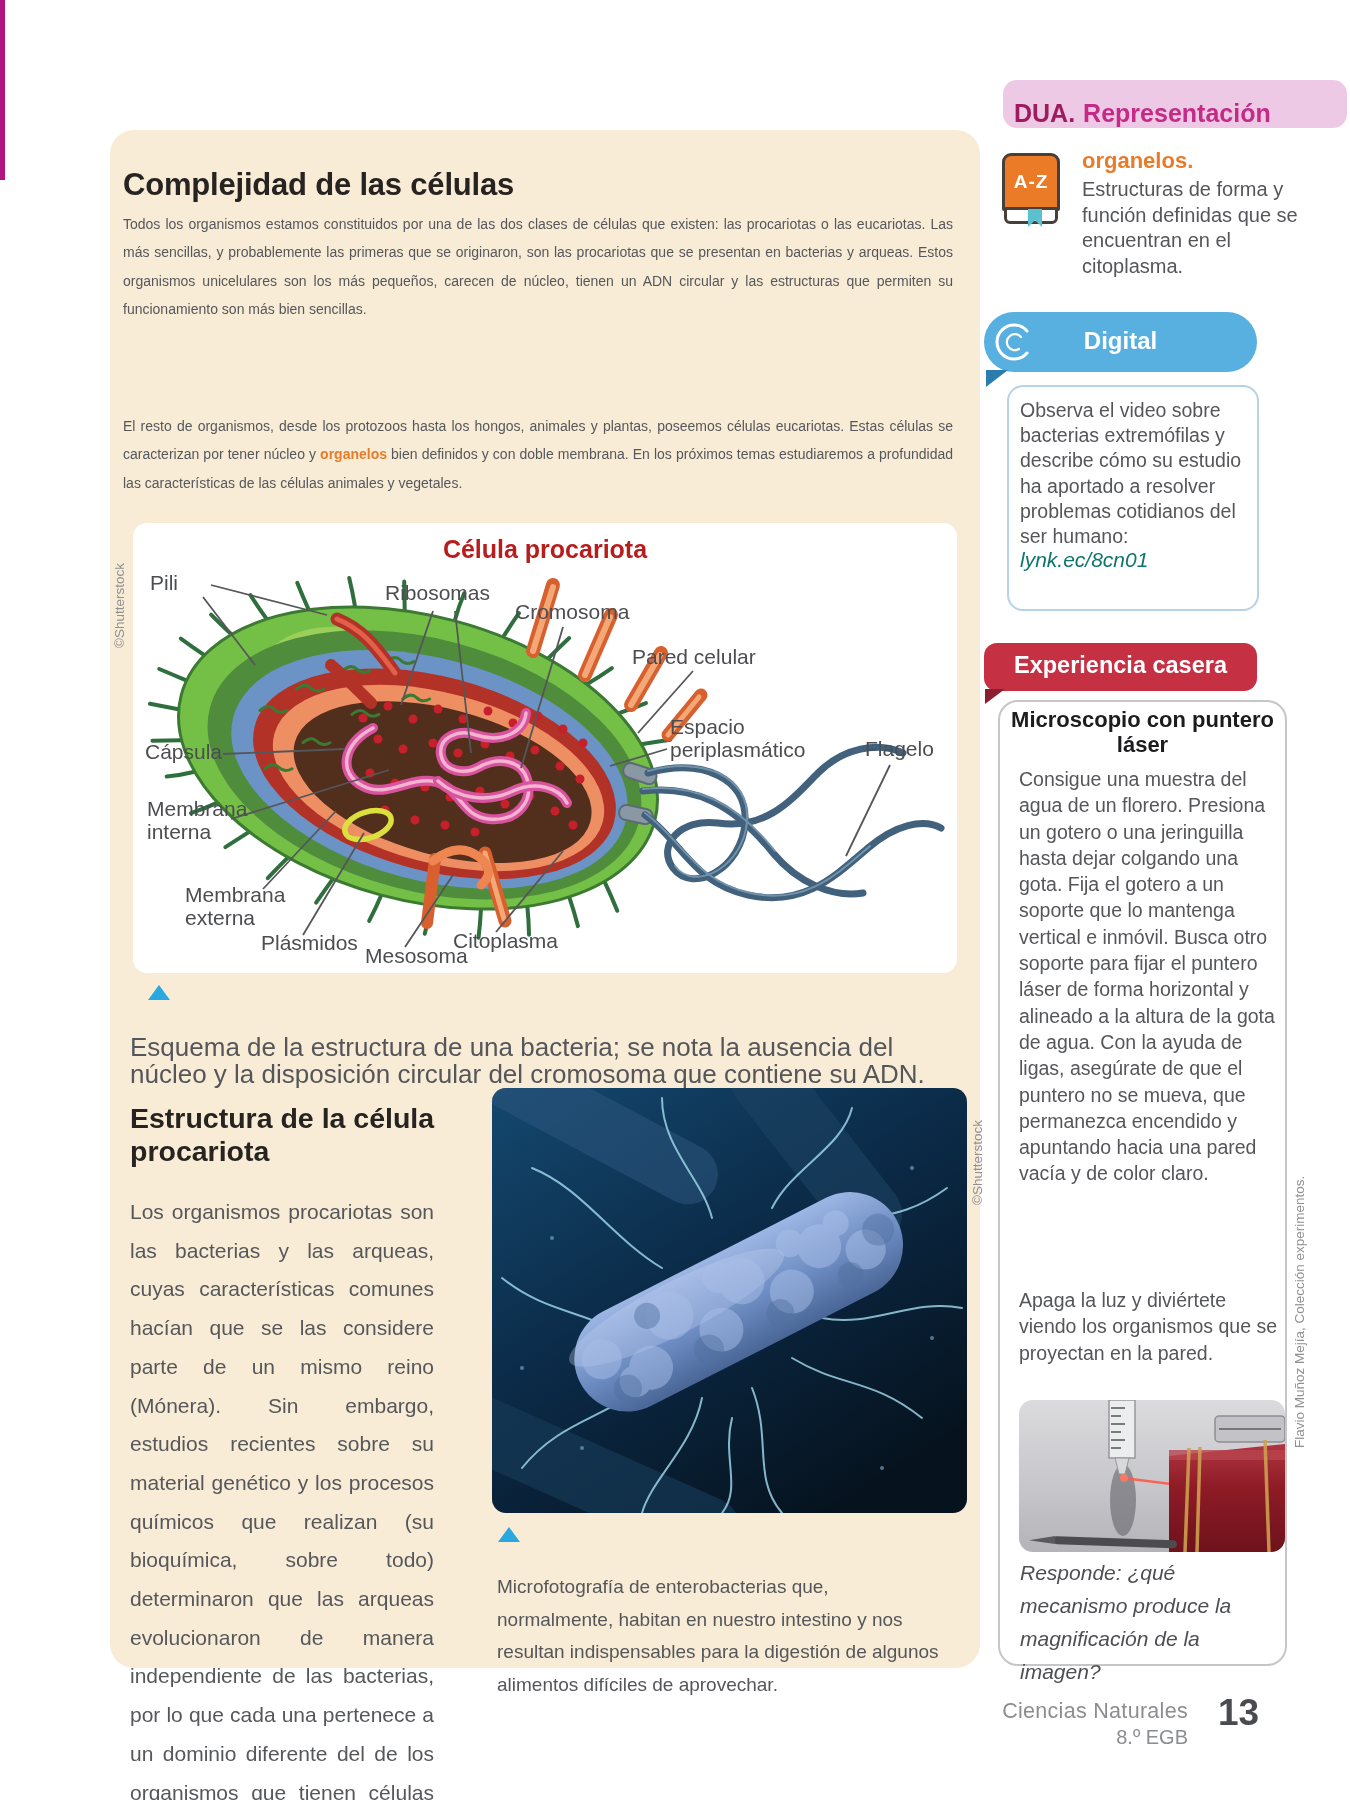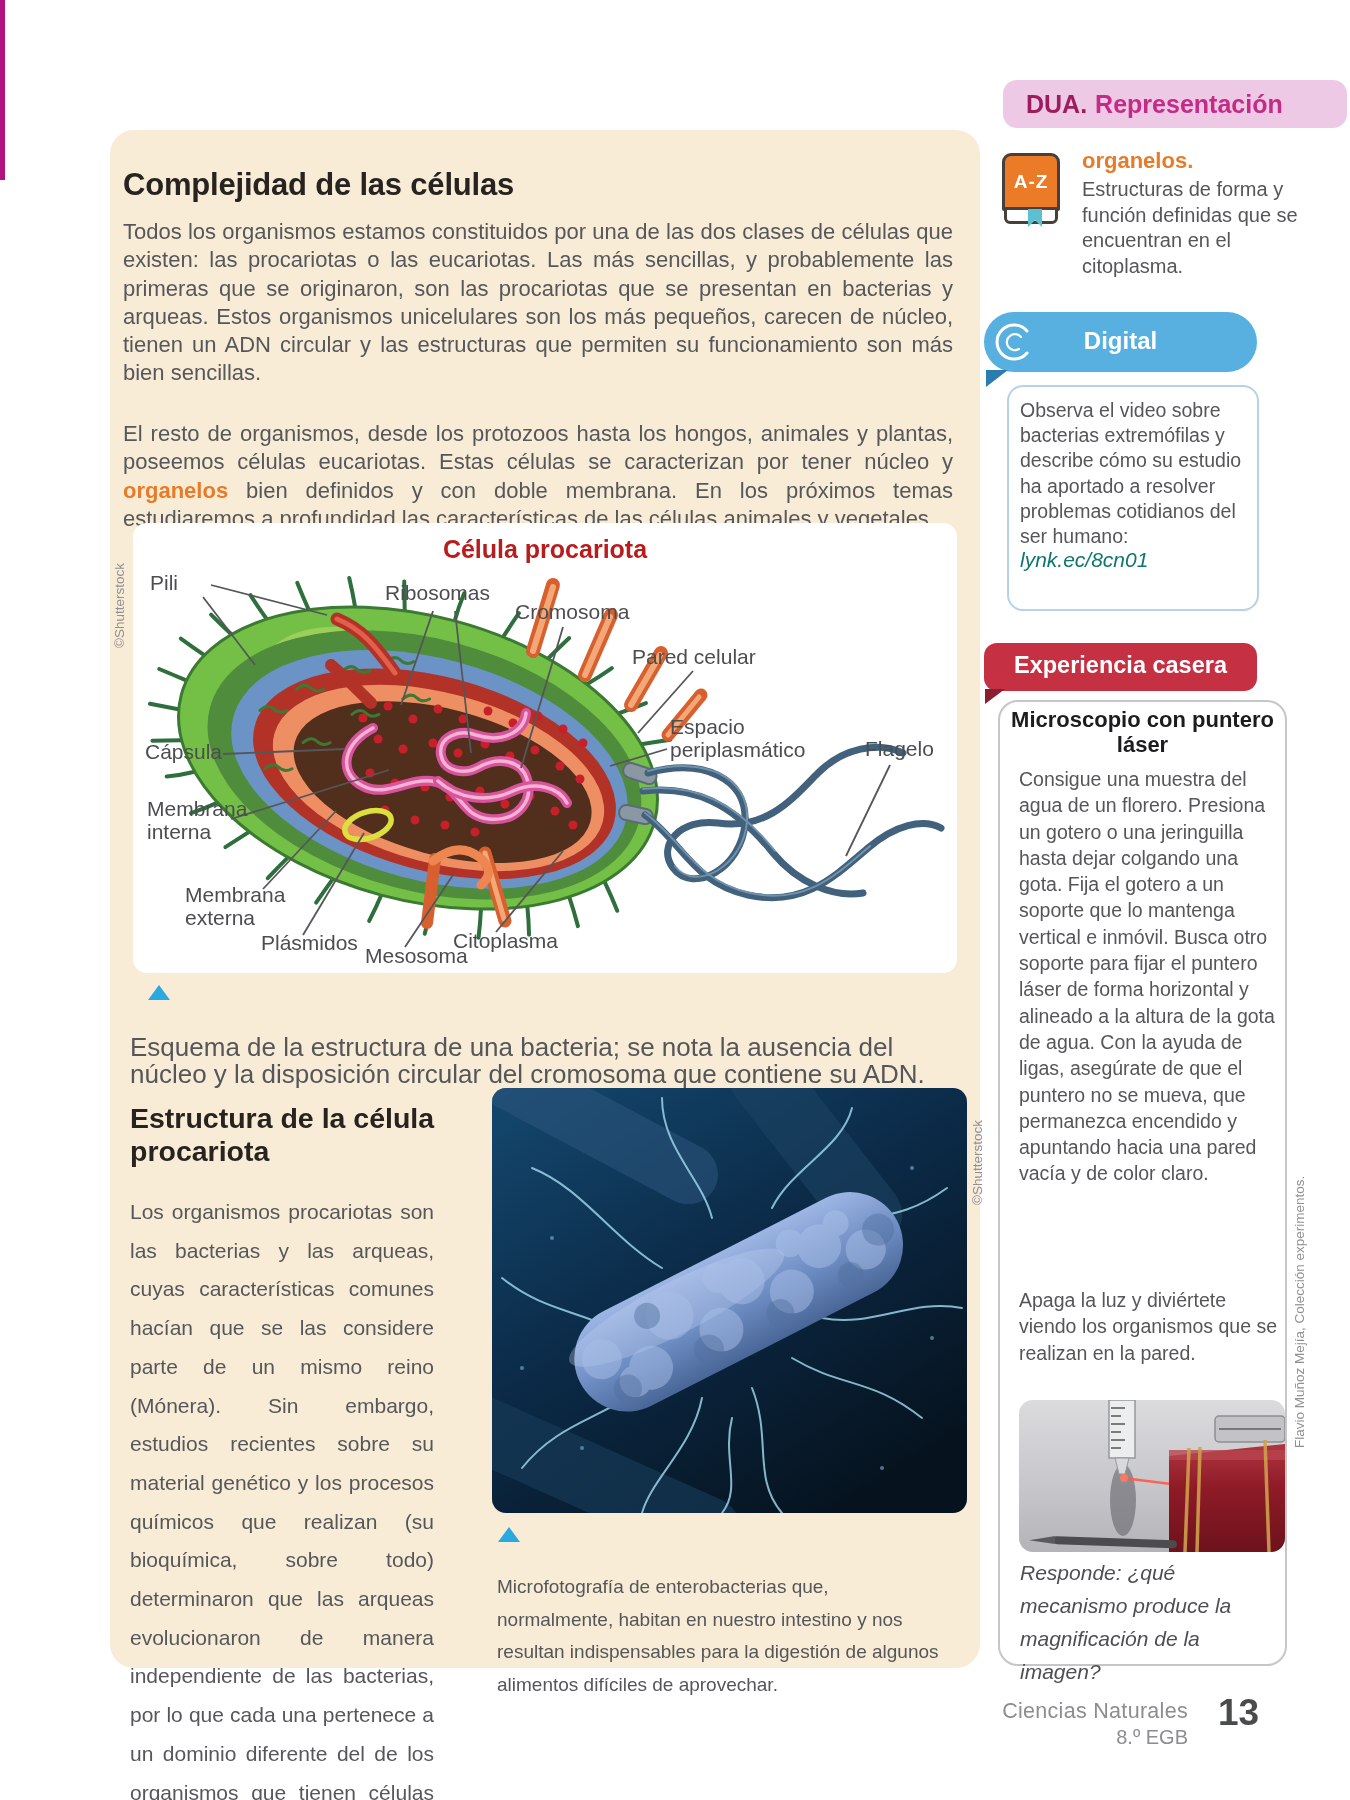--- a/index.html
+++ b/index.html
@@ -5,21 +5,21 @@
   html,body{margin:0;padding:0;background:#ffffff;}
   .page{position:relative;width:1350px;height:1800px;background:#ffffff;overflow:hidden;
         font-family:"Liberation Sans","DejaVu Sans",sans-serif;}
   .accent-bar{position:absolute;left:0;top:0;width:5px;height:180px;background:#b1147f;}
 
   
   .main-panel{position:absolute;left:110px;top:130px;width:870px;height:1538px;
               background:#f8ecd6;border-radius:24px;}
   .h1{position:absolute;left:123px;top:146px;width:700px;font-size:31px;font-weight:bold;
       color:#262320;letter-spacing:-0.2px;}
-  .bodytext{color:#56575b;font-size:22px;line-height:28.3px;text-align:justify;}
+  .bodytext{color:#56575b;font-size:14px;line-height:28.3px;text-align:justify;}
   .p1{position:absolute;left:123px;top:196px;width:830px;}
   .p2{position:absolute;left:123px;top:398px;width:830px;}
   .term-orange{color:#e87b28;font-weight:bold;}
 
   
   .diagram-box{position:absolute;left:133px;top:523px;width:824px;height:450px;
                background:#ffffff;border-radius:14px;}
   .diagram-title{position:absolute;left:0;right:0;top:12px;text-align:center;
                  font-size:25px;font-weight:bold;color:#b91c1c;}
   .dlabel{position:absolute;font-size:21px;line-height:23px;color:#4c4d50;}
@@ -37,21 +37,21 @@
   .h2{position:absolute;left:130px;top:1078px;width:315px;font-size:28.5px;line-height:33px;
       font-weight:bold;color:#262320;}
   .leftcol{position:absolute;left:130px;top:1172px;width:304px;font-size:21px;line-height:38.7px;
            text-align:justify;color:#56575b;}
   .photo-box{position:absolute;left:492px;top:1088px;width:475px;height:425px;border-radius:14px;overflow:hidden;}
   .cap2-marker{position:absolute;left:498px;top:1527px;}
   .cap2{position:absolute;left:497px;top:1552px;width:452px;font-size:19px;line-height:32.5px;}
 
   
   .dua-pill{position:absolute;left:1003px;top:80px;width:344px;height:48px;background:#eec9e5;
-            border-radius:14px;display:flex;align-items:center;padding-left:23px;box-sizing:border-box;}
+            border-radius:14px;display:flex;align-items:flex-end;padding-left:11px;box-sizing:border-box;}
   .dua-prefix{font-size:25px;font-weight:bold;color:#9e1c5e;}
   .dua-label{font-size:25px;font-weight:bold;color:#c42a86;margin-left:8px;}
 
   .azbook{position:absolute;left:1002px;top:153px;width:58px;height:70px;text-decoration:underline;}
   .azbody{position:absolute;left:0;top:0;width:52px;height:52px;background:#ec7b28;
           border:3px solid #473f3a;border-radius:9px 9px 2px 2px;
           display:flex;align-items:center;justify-content:center;}
   .aztext{font-size:19px;font-weight:bold;color:#ffffff;letter-spacing:1px;}
   .azpages{position:absolute;left:2px;top:54px;width:48px;height:11px;background:#ffffff;
            border:3px solid #473f3a;border-radius:2px 2px 6px 6px;}
@@ -385,21 +385,21 @@
   <p class="digital-body" style="margin:0;">Observa el video sobre bacterias extremófilas y describe cómo su estudio ha aportado a resolver problemas cotidianos del ser humano:</p>
   <a class="digital-link" href="#">lynk.ec/8cn01</a>
 
   <div class="exp-pill">
     <div class="exp-header">Experiencia casera</div>
   </div>
   <div class="exp-fold"></div>
   <div class="exp-outline"></div>
   <div class="exp-title">Microscopio con puntero láser</div>
   <p class="exp-p1" style="margin:0;">Consigue una muestra del agua de un florero. Presiona un gotero o una jeringuilla hasta dejar colgando una gota. Fija el gotero a un soporte que lo mantenga vertical e inmóvil. Busca otro soporte para fijar el puntero láser de forma horizontal y alineado a la altura de la gota de agua. Con la ayuda de ligas, asegúrate de que el puntero no se mueva, que permanezca encendido y apuntando hacia una pared vacía y de color claro.</p>
-  <p class="exp-p2" style="margin:0;">Apaga la luz y diviértete viendo los organismos que se realizan en la pared.</p>
+  <p class="exp-p2" style="margin:0;">Apaga la luz y diviértete viendo los organismos que se proyectan en la pared.</p>
 
   <div class="exp-photo">
     <svg width="266" height="152" viewBox="0 0 266 152">
       <defs>
         <linearGradient id="graybg" x1="0" y1="0" x2="0" y2="1">
           <stop offset="0" stop-color="#dbdbde"></stop>
             <stop offset="0.6" stop-color="#c6c6ca"></stop>
             <stop offset="1" stop-color="#b3b3b8"></stop>
         </linearGradient>
         <linearGradient id="laserbody" x1="0" y1="0" x2="0" y2="1">

